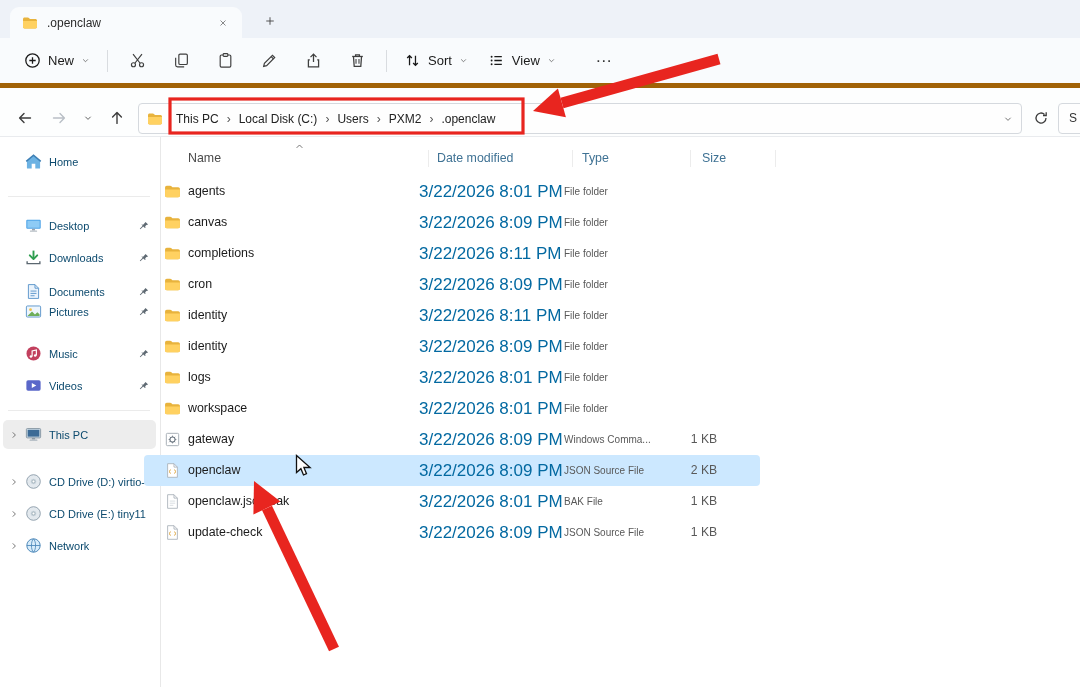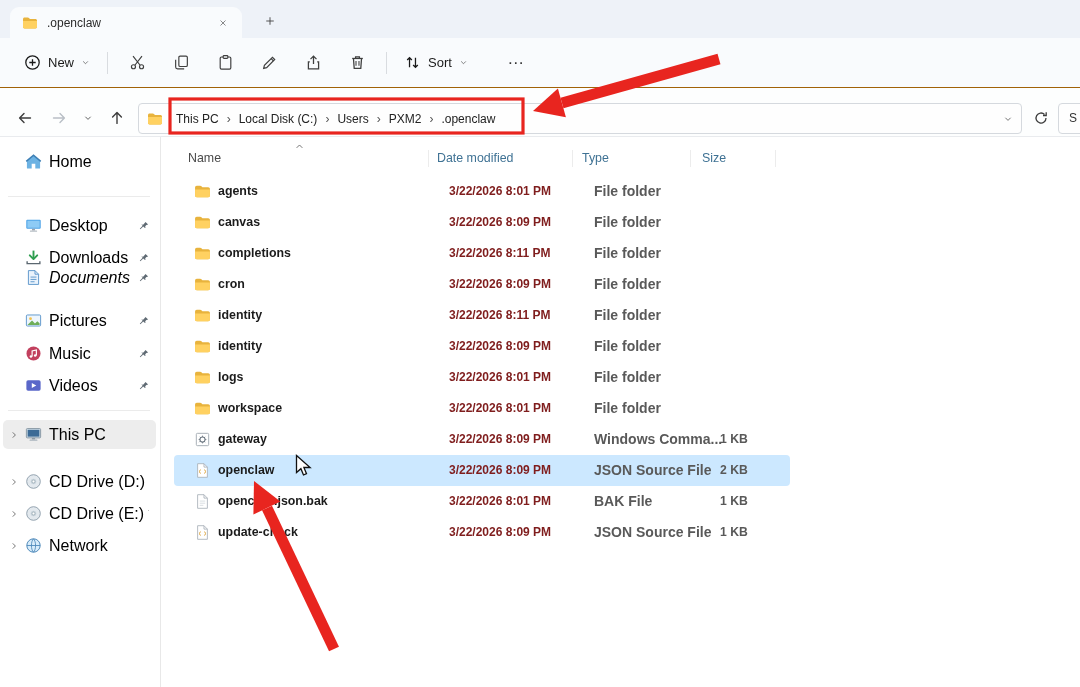--- a/index.html
+++ b/index.html
@@ -12,21 +12,21 @@
   
   .tabstrip{position:absolute;left:0;top:0;width:100%;height:38px;background:#eef2f8;}
   .tab{position:absolute;left:10px;top:7px;width:232px;height:31px;background:#f9fbfd;
     border-radius:9px 9px 0 0;display:flex;align-items:center;padding:0 8px 0 12px;box-sizing:border-box;}
   .tab-title{margin-left:9px;font-size:12px;color:#2b2b2b;flex:1;white-space:nowrap;overflow:hidden;}
   .tab-close{width:22px;height:22px;border-radius:4px;color:#555;}
   .newtab{position:absolute;left:258px;top:9px;width:24px;height:24px;border-radius:4px;color:#444;}
 
   
   .toolbar{position:absolute;left:0;top:38px;width:100%;height:50px;background:#f9fbfd;
-    border-bottom:1px solid #a16207;display:flex;align-items:center;padding-left:14px;box-sizing:border-box;}
+    border-bottom:5px solid #a16207;display:flex;align-items:center;padding-left:14px;box-sizing:border-box;}
   .tb-btn{height:34px;padding:0 10px;border-radius:5px;gap:7px;color:#1a1a1a;font-size:13px;}
   .tb-icon-btn{width:42px;height:34px;border-radius:5px;color:#3f3f3f;margin:0 1px;}
   .tb-sep{width:1px;height:22px;background:#d9dce0;margin:0 7px;}
   .tb-more{margin-left:18px;width:40px;font-size:17px;color:#333;}
   .tb-more span{margin-top:-7px;}
 
   
   .addressrow{position:absolute;left:0;top:88px;width:100%;height:49px;background:#fdfefe;
     border-bottom:1px solid #e9ebee;box-sizing:border-box;}
   .nav-btn{position:absolute;top:16px;width:30px;height:28px;border-radius:5px;color:#3d3d3d;}
@@ -40,42 +40,42 @@
   .crumb-sep{padding:0 3px;color:#555;}
   .addr-chev{margin-left:auto;color:#555;}
   .searchbox{position:absolute;left:1058px;top:15px;width:160px;height:31px;background:#fefefe;
     border:1px solid #d5d9de;border-radius:4px;line-height:29px;padding-left:10px;
     box-sizing:border-box;color:#333;font-size:12px;}
 
   
   .sidebar{position:absolute;left:0;top:137px;width:160px;height:550px;background:#fff;}
   .vdivider{position:absolute;left:160px;top:137px;width:1px;height:550px;background:#e8e8e8;}
   .sb-item{position:absolute;left:3px;width:153px;height:29px;display:flex;align-items:center;
-    border-radius:5px;padding-left:6px;box-sizing:border-box;font-size:16px;color:#000000;}
+    border-radius:5px;padding-left:6px;box-sizing:border-box;font-size:11px;color:#0c4a6e;}
   .sb-item.selected{background:#ededed;}
   .sb-chev-slot{width:16px;height:10px;display:flex;align-items:center;color:#555;flex:none;}
   .sb-ic{width:17px;height:17px;margin-right:7px;flex:none;}
   .sb-label{white-space:nowrap;overflow:hidden;max-width:100px;}
   .sb-pin{width:12px;height:12px;margin-left:auto;margin-right:6px;flex:none;}
   .sb-sep{position:absolute;left:8px;width:142px;height:1px;background:#ebebeb;}
 
   
   .col-headers{position:absolute;left:162px;top:145px;width:618px;height:26px;}
   .col-h{position:absolute;top:0;line-height:26px;font-size:12.4px;white-space:nowrap;}
   .col-h.c0{color:#4a4a4a;}
   .col-h.c1,.col-h.c2,.col-h.c3{color:#3f7294;}
   .sort-caret{position:absolute;left:132px;top:-4px;width:11px;height:11px;color:#666;}
   .col-sep{position:absolute;top:5px;width:1px;height:17px;background:#ececec;}
-  .file-list{position:absolute;left:174px;top:176px;width:618px;height:380px;font-weight:bold;}
+  .file-list{position:absolute;left:144px;top:176px;width:618px;height:380px;}
   .frow{position:absolute;left:0;width:616px;height:31px;}
   .frow.selected{background:var(--selection,#cce8ff);border-radius:4px;}
   .f-ic{position:absolute;left:20px;top:7px;width:17px;height:17px;}
   .f-name{position:absolute;left:44px;top:0;line-height:31px;color:#1b1b1b;font-size:12.4px;white-space:nowrap;}
-  .f-date{position:absolute;left:275px;top:0;line-height:31px;color:#7f1d1d;font-size:12px;white-space:nowrap;}
-  .f-type{position:absolute;left:420px;top:0;line-height:31px;color:#595959;font-size:14px;white-space:nowrap;}
+  .f-date{position:absolute;left:275px;top:0;line-height:31px;color:#0369a1;font-size:17px;white-space:nowrap;}
+  .f-type{position:absolute;left:420px;top:0;line-height:31px;color:#595959;font-size:10px;white-space:nowrap;}
   .f-size{position:absolute;left:516px;top:0;width:88px;text-align:center;line-height:31px;color:#595959;font-size:12.2px;}
 
   
   .overlay{position:absolute;left:0;top:0;width:1080px;height:687px;pointer-events:none;z-index:40;}
   .cursor{position:absolute;left:295px;top:454px;z-index:50;pointer-events:none;}
 
   .ic9{width:9px;height:9px;}.ic10{width:10px;height:10px;}.ic12{width:12px;height:12px;}
   .ic16{width:16px;height:16px;}.ic17{width:17px;height:17px;}
 </style>
 </head>
@@ -288,20 +288,29 @@
       <svg class="ic17">
           <use href="#sym-delete-icon"></use>
         </svg>
       </button>
     <div class="tb-sep"></div>
     <button class="tb-btn">
       <svg class="ic17">
           <use href="#sym-sort-icon"></use>
         </svg>
       <span>Sort</span>
+      <svg class="ic9" style="color:#555">
+          <use href="#sym-chevron-down-icon"></use>
+        </svg>
+    </button>
+    <button class="tb-btn">
+      <svg class="ic17">
+          <use href="#sym-view-icon"></use>
+        </svg>
+      <span>View</span>
       <svg class="ic9" style="color:#555">
           <use href="#sym-chevron-down-icon"></use>
         </svg>
     </button>
     <button class="tb-btn tb-more">
       <span>…</span>
     </button>
   </div>
 
   <div class="addressrow">
@@ -380,31 +389,31 @@
       <div class="sb-item" style="top: 106px;">
         <span class="sb-chev-slot"></span>
         <svg class="sb-ic">
           <use href="#sym-downloads-icon"></use>
         </svg>
         <span class="sb-label">Downloads</span>
         <svg class="sb-pin">
           <use href="#sym-pin-icon"></use>
         </svg>
       </div>
-      <div class="sb-item" style="top: 126px; font-style: italic;">
+      <div class="sb-item" style="top: 140px;">
         <span class="sb-chev-slot"></span>
         <svg class="sb-ic">
           <use href="#sym-documents-icon"></use>
         </svg>
         <span class="sb-label">Documents</span>
         <svg class="sb-pin">
           <use href="#sym-pin-icon"></use>
         </svg>
       </div>
-      <div class="sb-item" style="top: 169px;">
+      <div class="sb-item" style="top: 160px;">
         <span class="sb-chev-slot"></span>
         <svg class="sb-ic">
           <use href="#sym-pictures-icon"></use>
         </svg>
         <span class="sb-label">Pictures</span>
         <svg class="sb-pin">
           <use href="#sym-pin-icon"></use>
         </svg>
       </div>
       <div class="sb-item" style="top: 202px;">

